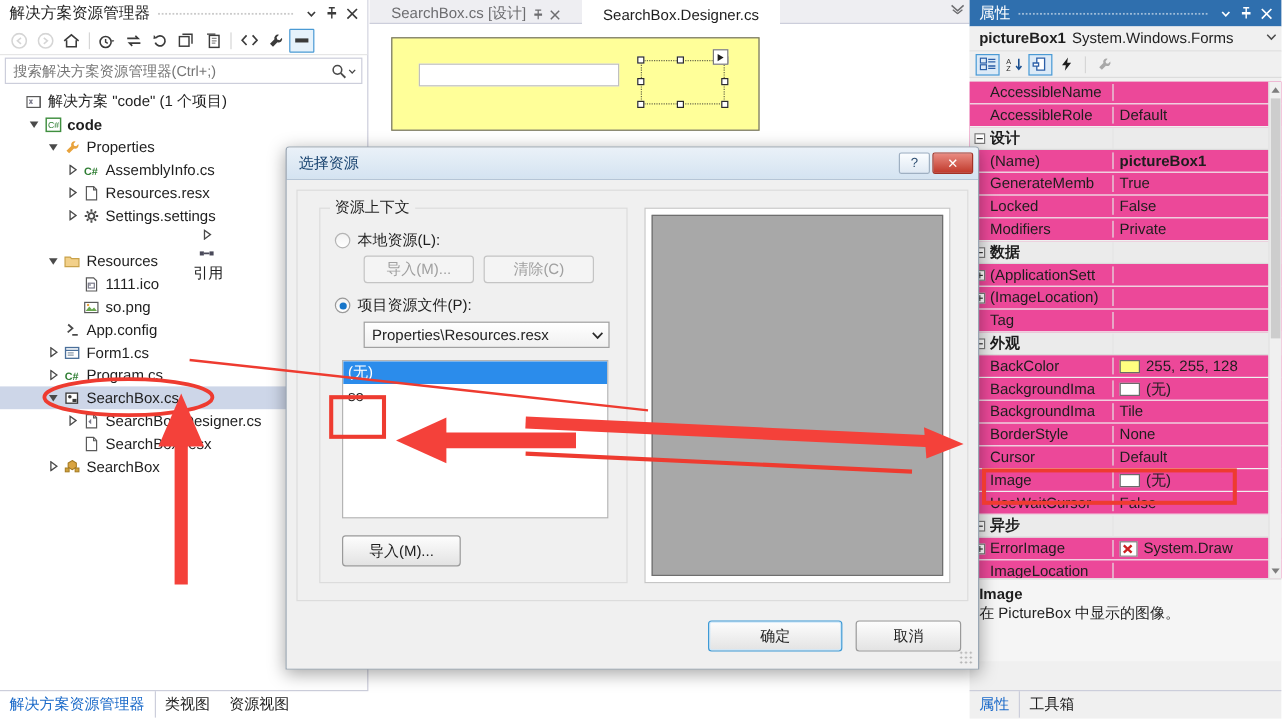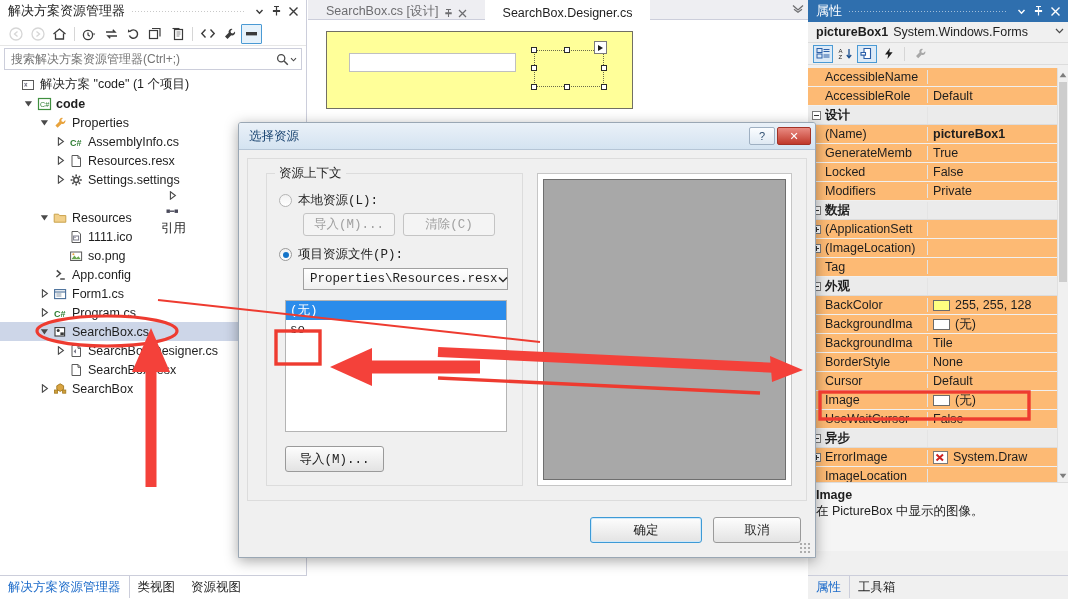--- a/index.html
+++ b/index.html
@@ -113,21 +113,21 @@
   .prop-object .objtype { margin-left:5px; overflow:hidden; white-space:nowrap; flex:1;}
   .prop-object .caret { color:#4a4a4a; font-size:9px; }
 
   .prop-toolbar { height:22px; display:flex; align-items:center; gap:2px; padding:0 5px;
     background:#f0f0f0; border-bottom:1px solid #dcdcdc; }
   .ptool { width:20px; height:18px; display:flex; align-items:center; justify-content:center;
     border:1px solid transparent; }
   .ptool.on { border-color:#4a9ad4; background:#dceaf7; }
 
   #prop-grid { position:absolute; top:68px; left:0; right:0; bottom:93px;
-    background:#fdba74; overflow:hidden; }
+    background:#ec4899; overflow:hidden; }
   .prow { height:19px; display:flex; align-items:center; font-size:12.5px; color:#1e1e1e;
     border-bottom:1px solid #f0f0f0; }
   .prow.cat { background:#ebebeb; font-weight:bold; border-bottom:1px solid #dcdcdc;}
   .pexp { width:17px; flex:0 0 17px; display:flex; align-items:center; justify-content:center; }
   .pexp .box { width:9px; height:9px; border:1px solid #7a7a7a; background:#fff;
     position:relative; }
   .pexp .box::before { content:''; position:absolute; left:1px; right:1px; top:3px;
     height:1px; background:#333; }
   .pexp .box.plus::after { content:''; position:absolute; top:1px; bottom:1px; left:3px;
     width:1px; background:#333; }
@@ -163,21 +163,21 @@
   #dlg-titlebar { height:27px; background:linear-gradient(#eaf1f8,#d4e3f1);
     border-bottom:1px solid #b5c5d6; display:flex; align-items:center; padding:0 4px 0 10px;
     border-radius:2px 2px 0 0; }
   #dlg-title { font-size:12.5px; color:#16416e; flex:1; }
   .dlg-sysbtn { width:26px; height:18px; border:1px solid #9fb0c2; border-radius:2px;
     display:flex; align-items:center; justify-content:center; font-size:11px;
     background:linear-gradient(#fbfdff,#dfe9f3); color:#2f4f72; margin-left:2px; }
   .dlg-sysbtn.close { width:34px; background:linear-gradient(#e98b82,#c0392b);
     color:#ffffff; border-color:#a33226; font-weight:bold; }
 
-  #dlg-body { position:absolute; left:0; right:0; top:27px; bottom:0; background:#f0f0f0; padding:4px;font-family:Liberation Mono, monospace; }
+  #dlg-body { position:absolute; left:0; right:0; top:27px; bottom:0; background:#f0f0f0; padding:4px; }
   #dlg-inner { position:absolute; left:8px; top:8px; right:8px; bottom:56px;
     background:#f0f0f0; border:1px solid #dcdcdc; }
 
   #ctx-group { position:absolute; left:18px; top:14px; width:257px; bottom:14px;
     border:1px solid #dcdcdc; }
   #ctx-legend { position:absolute; left:8px; top:-9px; background:#f0f0f0; padding:0 4px;
     font-size:12.5px; color:#1e1e1e; }
   .radio-row { display:flex; align-items:center; gap:6px; font-size:12.5px; color:#1e1e1e; }
   .radio { width:13px; height:13px; border-radius:50%; border:1px solid #9a9a9a;
     background:linear-gradient(#f2f2f2,#ffffff); display:flex; align-items:center; justify-content:center; flex:0 0 13px;}

